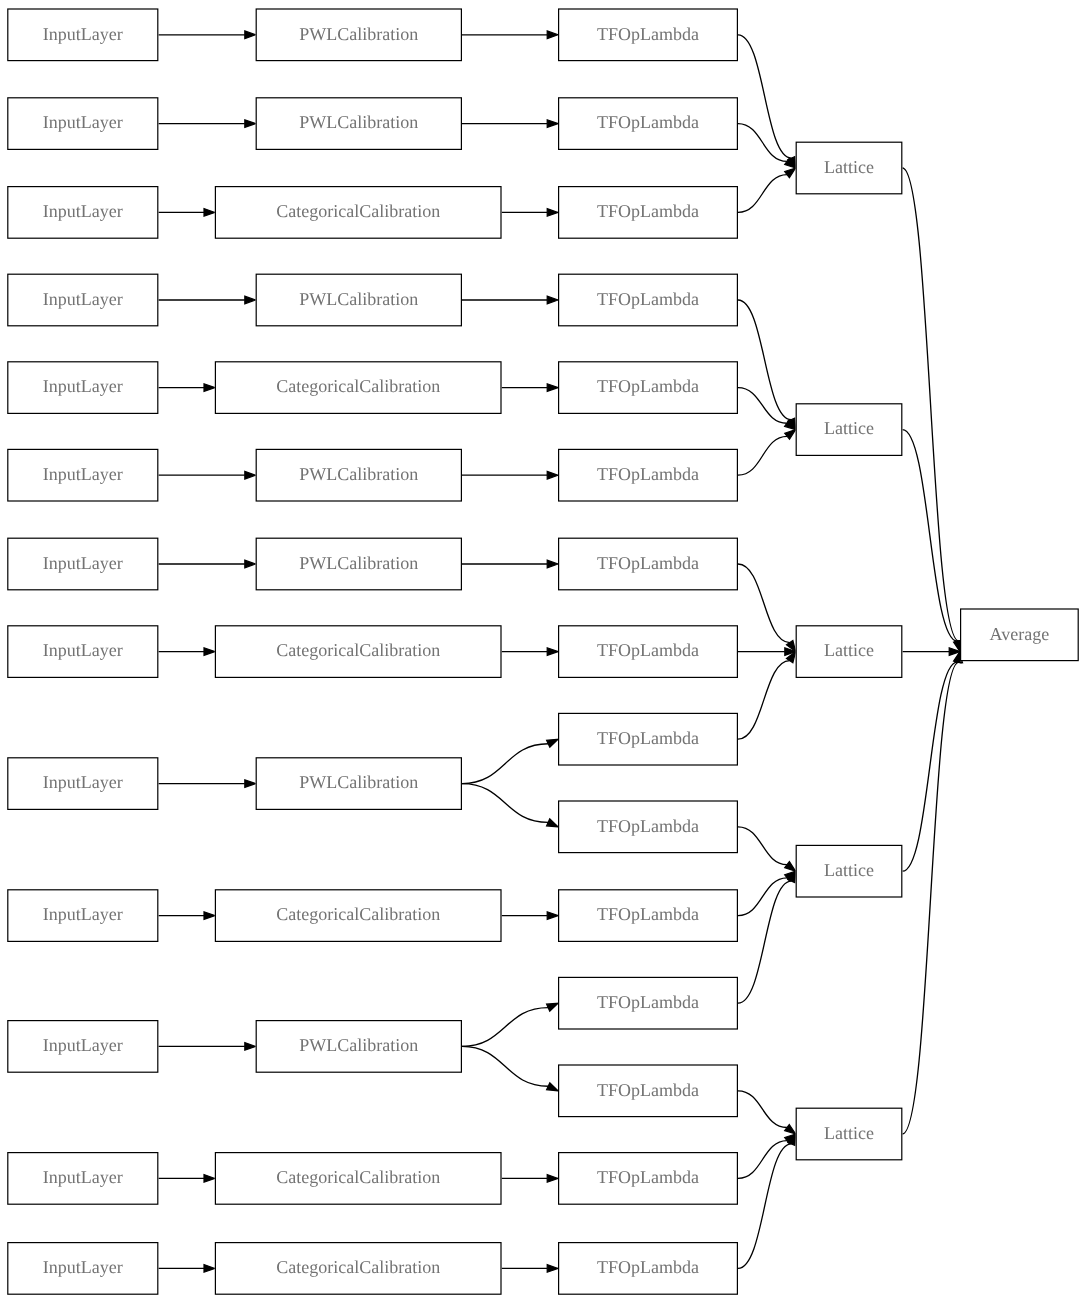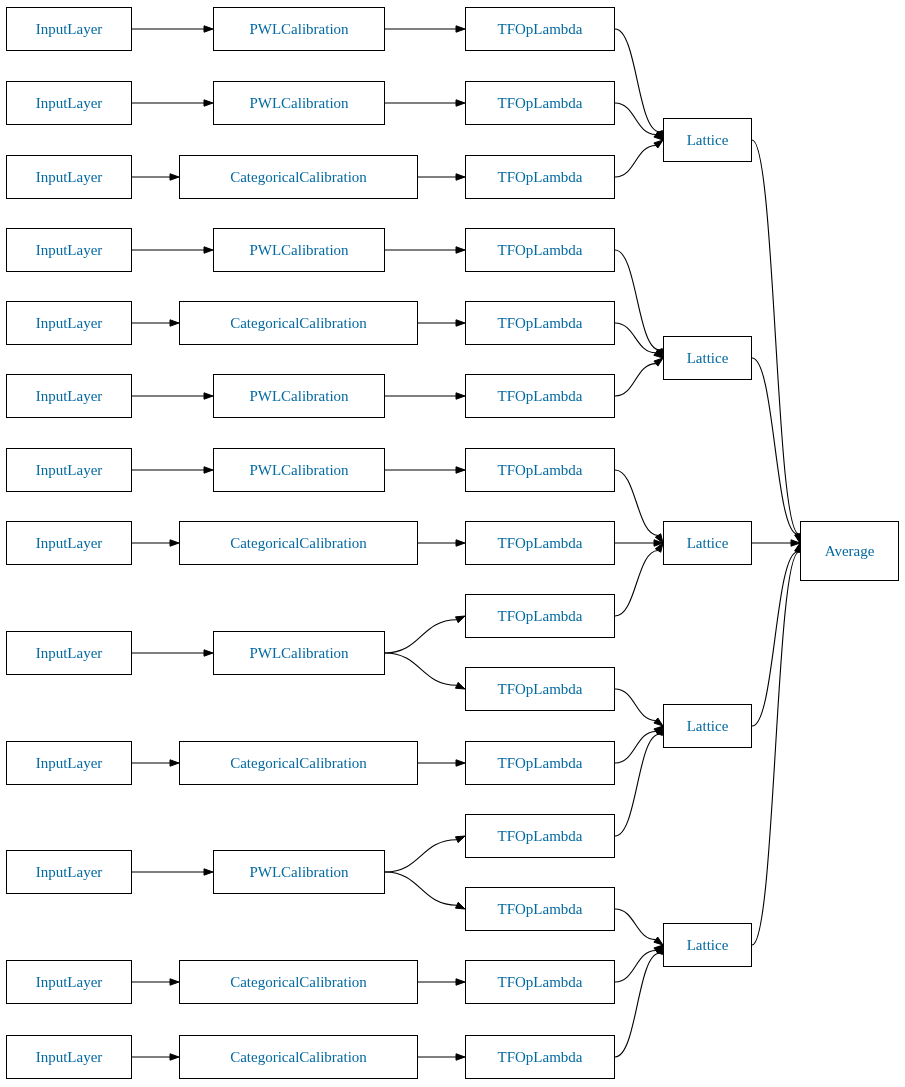--- a/index.html
+++ b/index.html
@@ -17,21 +17,21 @@
   }
   .node {
     position: absolute;
     box-sizing: border-box;
     border: 1px solid #000000;
     background: #ffffff;
     display: flex;
     align-items: center;
     justify-content: center;
     font-size: 15px;
-    color: #0369a1;
+    color: #737373;
     white-space: nowrap;
     line-height: 1;
   }
   svg.edges {
     position: absolute;
     left: 0;
     top: 0;
     width: 905px;
     height: 1087px;
     overflow: visible;
@@ -281,17 +281,17 @@
       </div>
       <div class="node" style="left: 663px; top: 521px; width: 89px; height: 44px;">
         <span>Lattice</span>
       </div>
       <div class="node" style="left: 663px; top: 704px; width: 89px; height: 44px;">
         <span>Lattice</span>
       </div>
       <div class="node" style="left: 663px; top: 923px; width: 89px; height: 44px;">
         <span>Lattice</span>
       </div>
-      <div class="node" style="left: 800px; top: 521px; width: 99px; height: 60px;">
+      <div class="node" style="left: 800px; top: 507px; width: 99px; height: 44px;">
         <span>Average</span>
       </div>
     </div>
 </div>
 
 </body></html>

